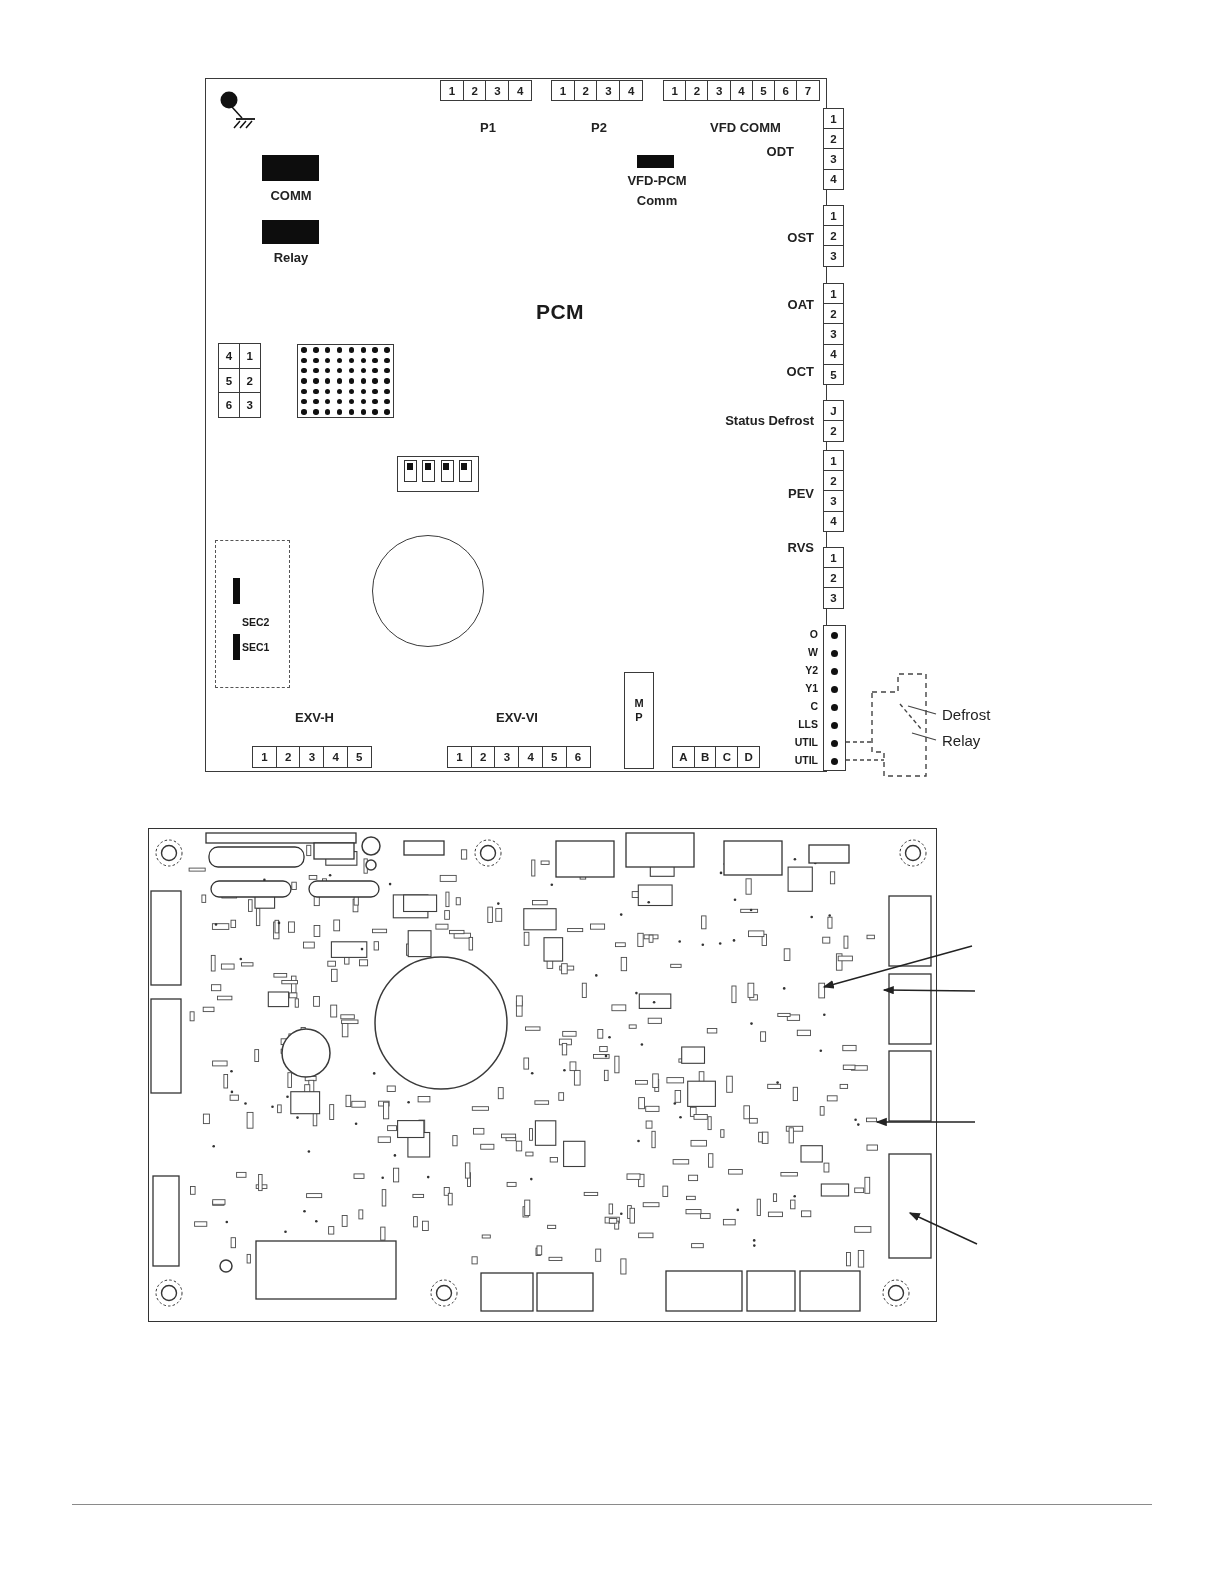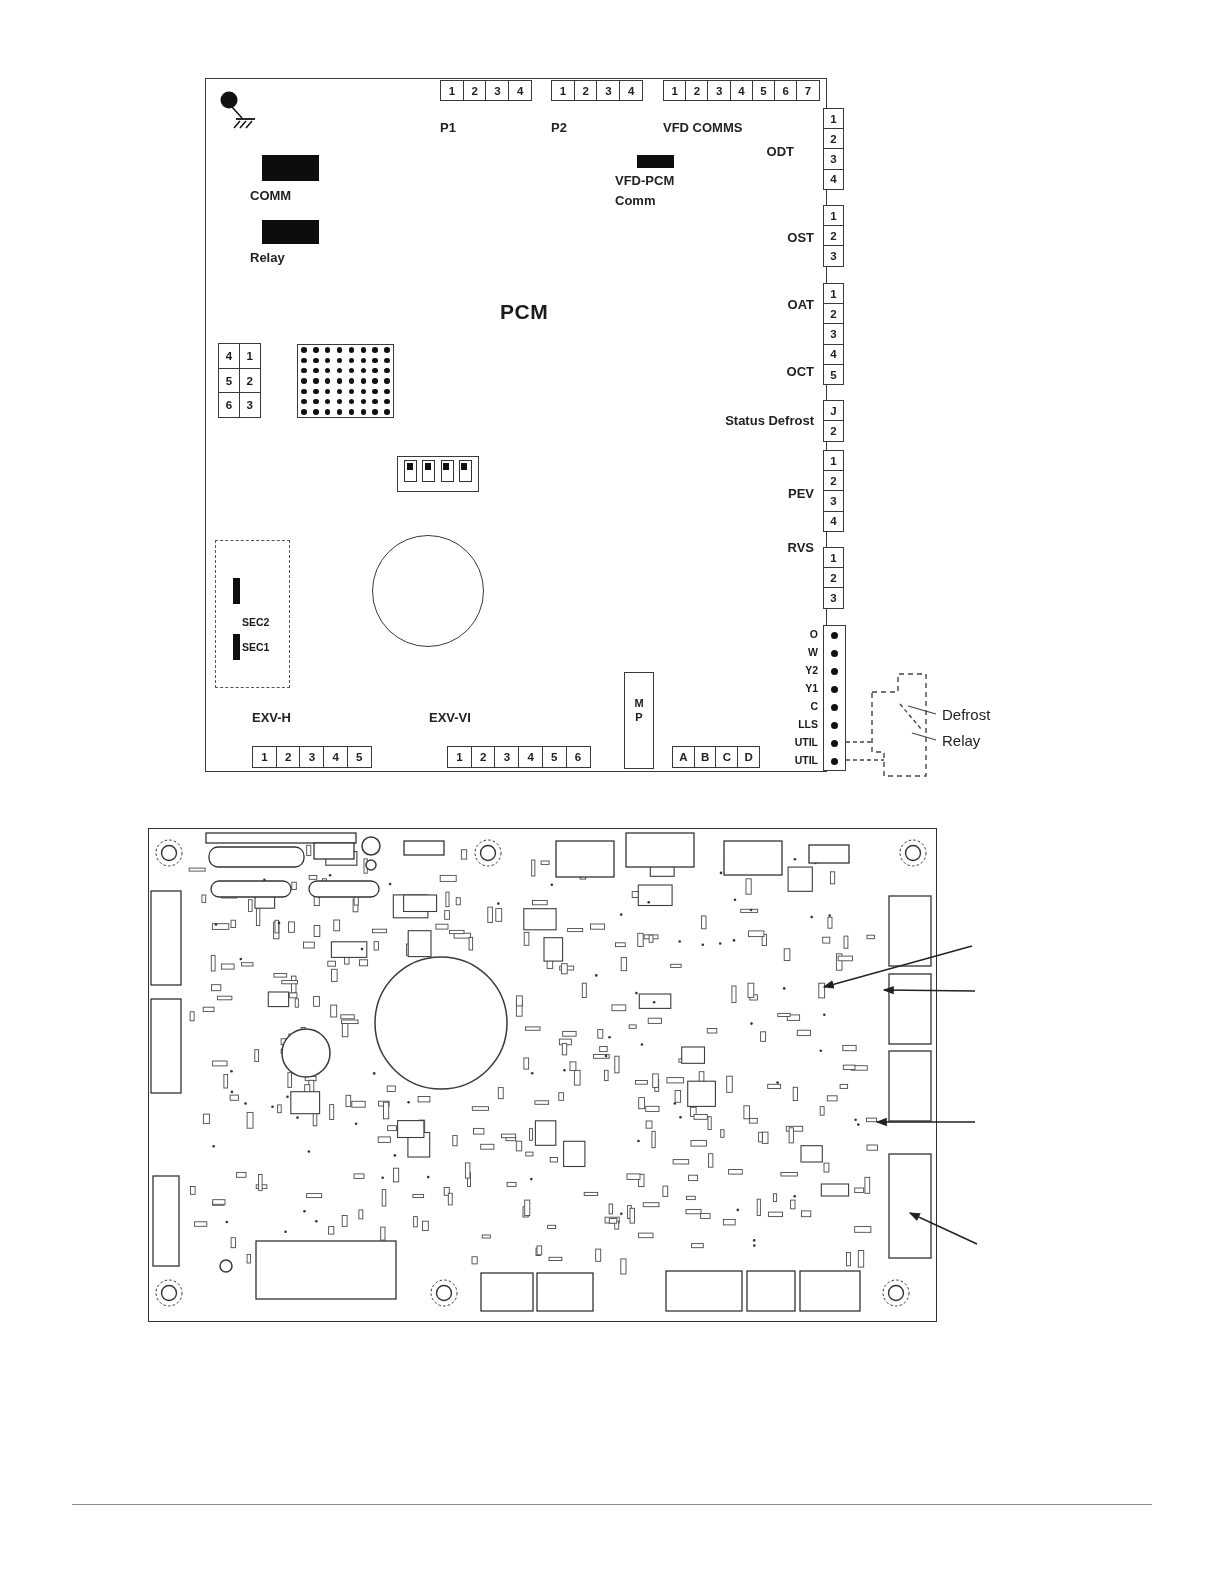--- a/index.html
+++ b/index.html
@@ -7,21 +7,21 @@
         font-family:"Liberation Sans",sans-serif;color:#1a1a1a;overflow:hidden}
   
   .board-outline{position:absolute;left:205px;top:78px;width:620px;height:692px;border:1.5px solid #3a3a3a;background:#fff}
   .pins-h{position:absolute;display:flex;padding-left:1.3px}
   .pin{box-sizing:border-box;border:1.3px solid #3a3a3a;background:#fff;display:flex;align-items:center;justify-content:center;
        font-size:11.5px;font-weight:600;color:#222}
   .pins-h .pin{width:var(--cw,24px);height:var(--chh,21px);margin-left:-1.3px}
   .pins-v{position:absolute;display:flex;flex-direction:column;padding-top:1.3px}
   .pins-v .pin{width:21px;height:var(--cv,21.5px);margin-top:-1.3px}
   .lbl{position:absolute;font-size:13px;font-weight:600;color:#222}
-  .center{}.right{text-align:right}
+  .center{text-align:center}.right{text-align:right}
   .title-pcm{position:absolute;font-size:21px;font-weight:700;letter-spacing:.5px}
   .led{position:absolute;background:#0d0d0d}
   .gtable{position:absolute;display:flex;flex-direction:column;padding:1.3px 0 0 1.3px}
   .grow{display:flex}
   .gcell{box-sizing:border-box;width:22px;height:26px;border:1.3px solid #3a3a3a;margin-left:-1.3px;margin-top:-1.3px;
          display:flex;align-items:center;justify-content:center;font-size:11.5px;font-weight:600;background:#fff}
   .dotgrid{position:absolute;border:1.3px solid #3a3a3a;display:grid;place-items:center;background:#fff}
   .gdot{width:5.5px;height:5.5px;border-radius:50%;background:#111}
   .dip{position:absolute;border:1.4px solid #3a3a3a;display:flex;align-items:flex-start;justify-content:space-between;padding:3px 6px;background:#fff}
   .dipsw{width:11px;height:20px;border:1.2px solid #333;position:relative;background:#fff}
@@ -69,21 +69,21 @@
 
   <div class="pins-h" style="left:663px;top:80px;--cw:23.5px">
       <div class="pin">1</div>
       <div class="pin">2</div>
       <div class="pin">3</div>
       <div class="pin">4</div>
       <div class="pin">5</div>
       <div class="pin">6</div>
       <div class="pin">7</div>
     </div>
-  <div class="lbl center" style="left:663px;top:120px;width:165px">VFD COMMS</div>
+  <div class="lbl center" style="left:663px;top:120px;width:165px">VFD COMM</div>
 
   <div class="led" style="left:262px;top:155px;width:57px;height:26px"></div>
   <div class="lbl center" style="left:250px;top:188px;width:82px">COMM</div>
   <div class="led" style="left:262px;top:220px;width:57px;height:24px"></div>
   <div class="lbl center" style="left:250px;top:250px;width:82px">Relay</div>
 
   <div class="led" style="left:637px;top:155px;width:37px;height:13px"></div>
   <div class="lbl center" style="left:615px;top:173px;width:84px">VFD-PCM</div>
   <div class="lbl center" style="left:615px;top:193px;width:84px">Comm</div>
 
@@ -264,21 +264,21 @@
 
   <div class="lbl center" style="left:252px;top:710px;width:125px">EXV-H</div>
   <div class="pins-h" style="left:252px;top:746px;--cw:25px;--chh:22px">
       <div class="pin">1</div>
       <div class="pin">2</div>
       <div class="pin">3</div>
       <div class="pin">4</div>
       <div class="pin">5</div>
     </div>
 
-  <div class="lbl center" style="left:429px;top:710px;width:150px">EXV-VI</div>
+  <div class="lbl center" style="left:442px;top:710px;width:150px">EXV-VI</div>
   <div class="pins-h" style="left:447px;top:746px;--cw:25px;--chh:22px">
       <div class="pin">1</div>
       <div class="pin">2</div>
       <div class="pin">3</div>
       <div class="pin">4</div>
       <div class="pin">5</div>
       <div class="pin">6</div>
     </div>
 
   <div class="pins-h" style="left:672px;top:746px;--cw:23px;--chh:22px">

